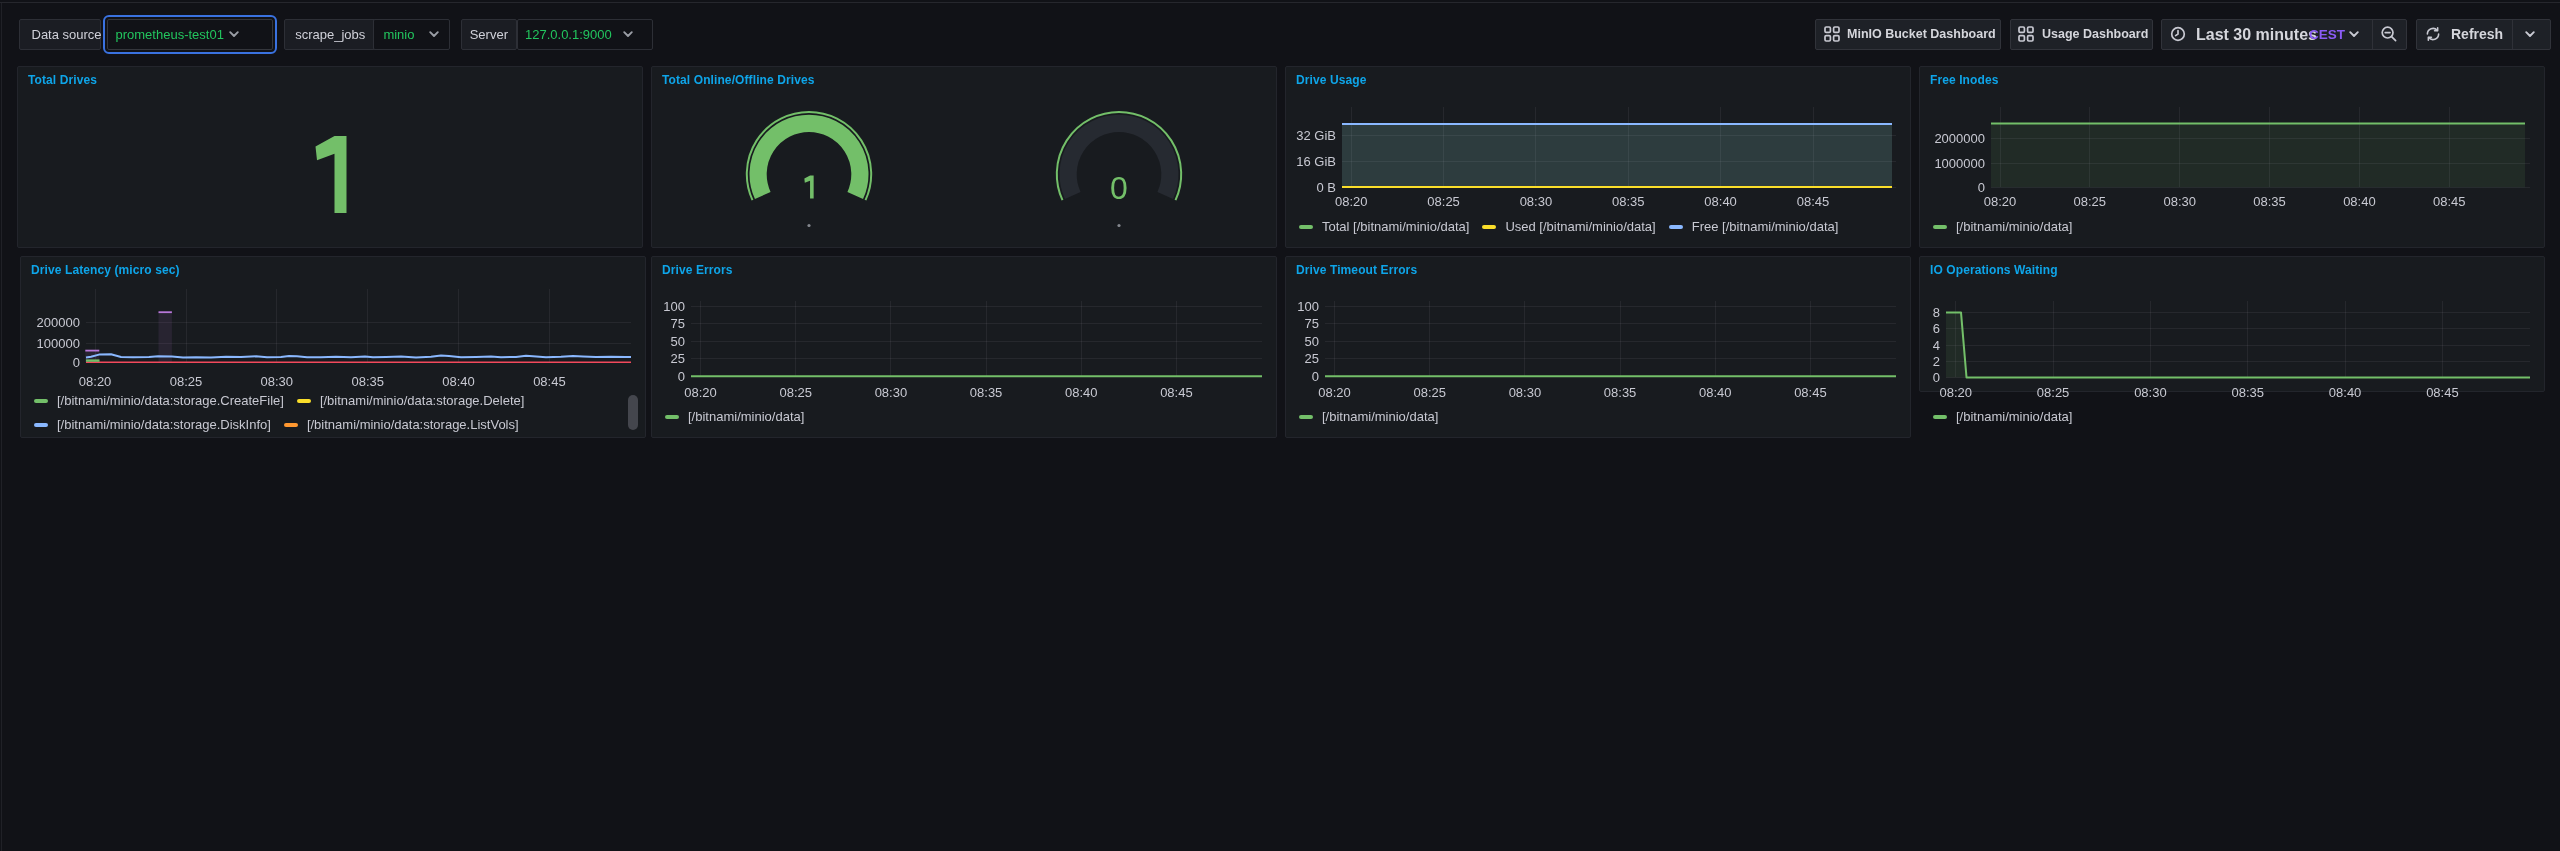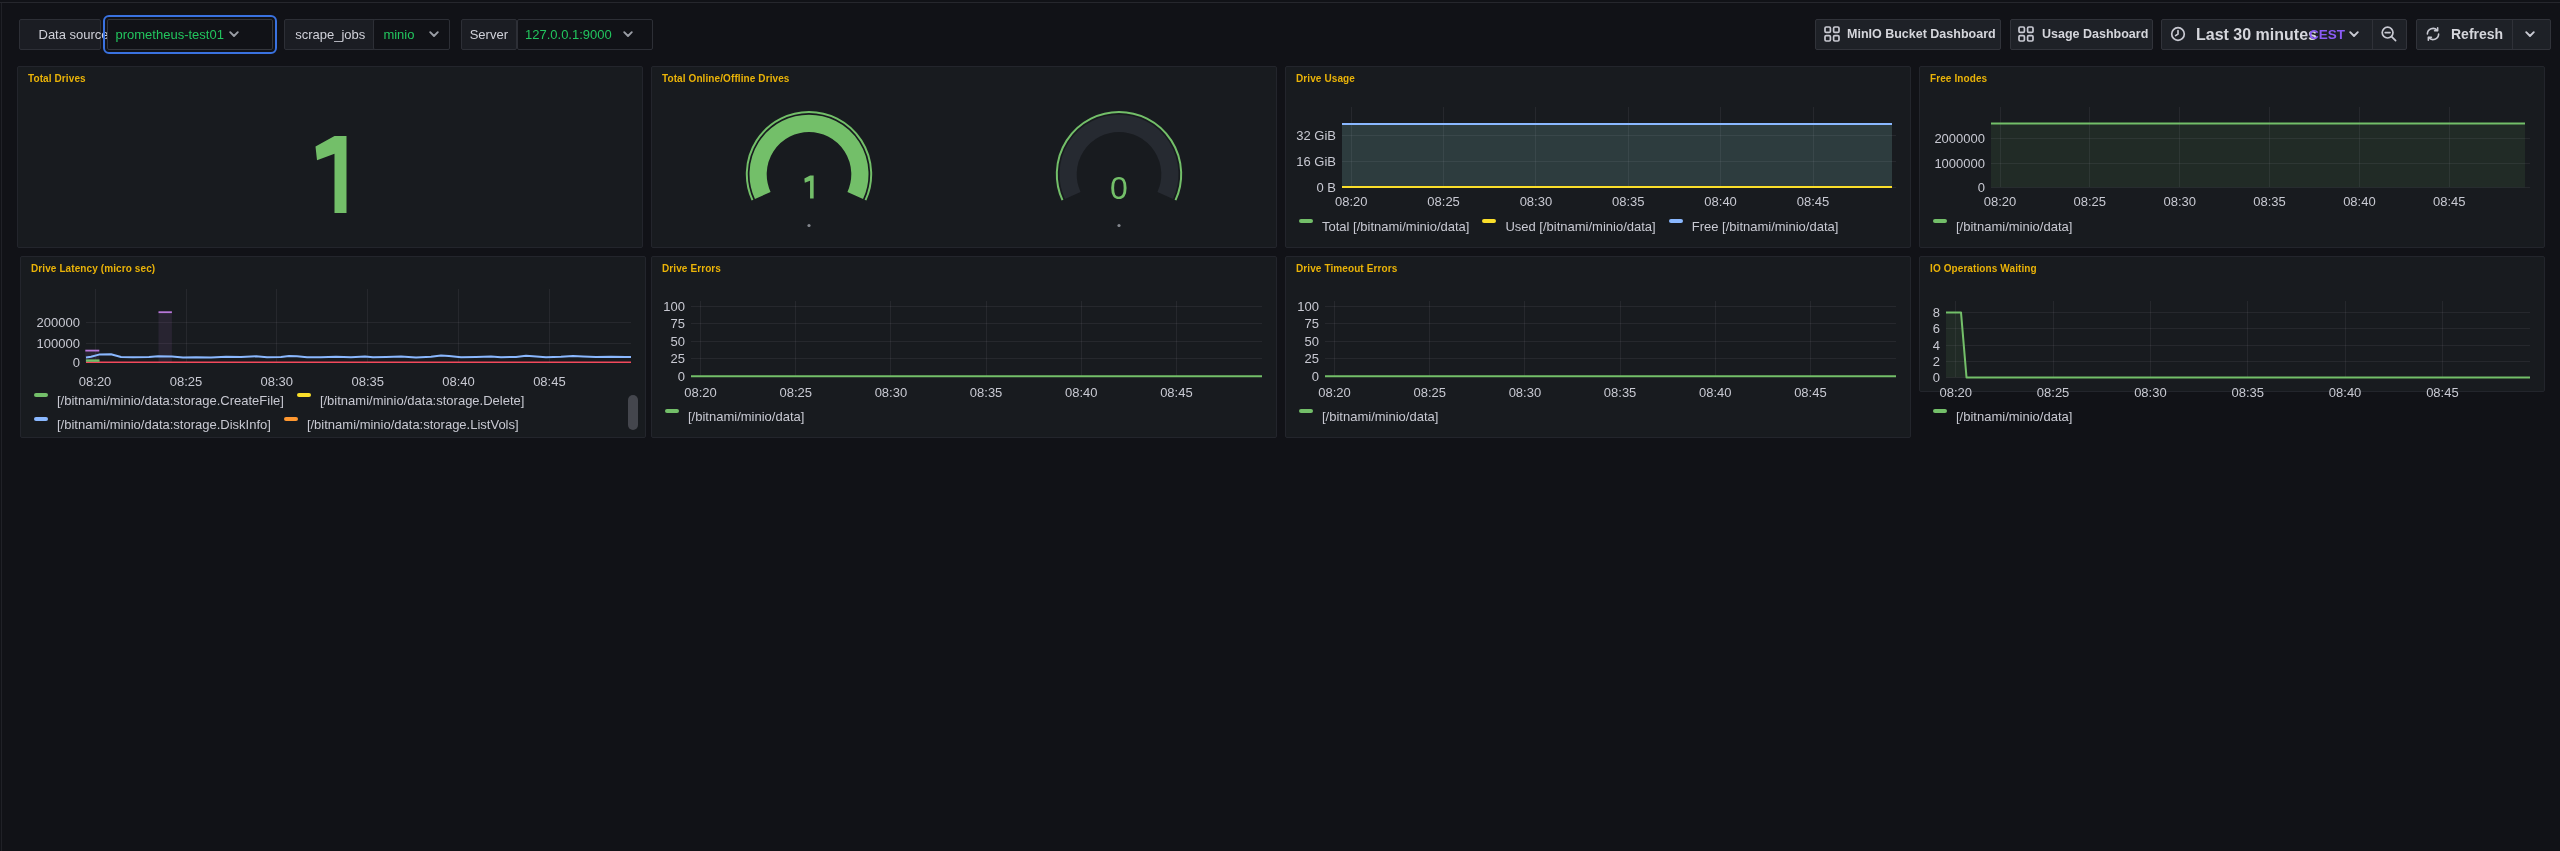--- a/index.html
+++ b/index.html
@@ -1,33 +1,33 @@
 <!DOCTYPE html>
 <html><head><meta charset="utf-8"><style>
 *{margin:0;padding:0;box-sizing:border-box}
 html,body{width:2560px;height:851px;background:#111217;overflow:hidden;font-family:"Liberation Sans",sans-serif;position:relative}
 .topline{position:absolute;left:0;top:2px;width:2560px;height:1px;background:#26272d}
 .leftline{position:absolute;left:1px;top:3px;width:1px;height:848px;background:#202127}
 .panel{position:absolute;background:#181b1f;border:1px solid #23252c;border-radius:2px}
-.ptitle{position:absolute;left:10px;top:6px;font-size:10px;font-weight:600;color:#eab308;letter-spacing:0.1px}
+.ptitle{position:absolute;left:10px;top:6px;font-size:12px;font-weight:600;color:#0ea5e9;letter-spacing:0.1px}
 .legend{position:absolute;display:flex;gap:13px;height:16px;line-height:16px;font-size:13px;color:#c8c9d2;white-space:nowrap}
-.li{display:inline-flex;gap:9px}
+.li{display:inline-flex;align-items:center;gap:9px}
 .dash{display:inline-block;width:14px;height:4px;border-radius:2px}
 .vlabel,.vselect,.tbtn{position:absolute;top:18.5px;height:31px;border:1px solid #2d2f36;border-radius:2px;line-height:29px;font-size:13px;white-space:nowrap}
 .vlabel{background:#1b1d23;color:#d0d1d9;font-weight:500}
 .vselect{background:#111217;color:#22c55e;font-weight:500}
 .vselect.focus{border-color:#34363c;outline:2px solid #3a72e0;outline-offset:2.5px;border-radius:2px}
 .tbtn{background:#1e2127;border-color:#31333a}
 .btxt{position:absolute;top:18.5px;height:31px;line-height:31px;font-size:13.5px;font-weight:700;color:#d5d6dc;text-align:left;white-space:nowrap}
 .vline{position:absolute;top:19.5px;height:29px;width:1px;background:#2f3138}
 </style></head>
 <body>
 <div class="topline"></div>
 <div class="leftline"></div>
-<div class="vlabel" style="left:18.5px;width:82.3px"><span style="margin-left:19px">Data source</span></div>
+<div class="vlabel" style="left:18.5px;width:82.3px"><span style="margin-left:12px">Data source</span></div>
 <div class="vselect focus" style="left:106.5px;width:166.5px"><span style="margin-left:8.0px">prometheus-test01</span></div>
 <svg style="position:absolute;left:226.5px;top:27px" width="14" height="14" viewBox="0 0 14 14">
     <path d="M3.2 5.2 L7 9.0 L10.8 5.2" fill="none" stroke="#9a9da5" stroke-width="1.9" stroke-linecap="round" stroke-linejoin="round"></path>
   </svg>
 <div class="vlabel" style="left:284.4px;width:105px"><span style="margin-left:9.800000000000011px">scrape_jobs</span></div>
 <div class="vselect" style="left:373px;width:76.5px"><span style="margin-left:9.399999999999977px">minio</span></div>
 <svg style="position:absolute;left:426.6px;top:27px" width="14" height="14" viewBox="0 0 14 14">
     <path d="M3.2 5.2 L7 9.0 L10.8 5.2" fill="none" stroke="#9a9da5" stroke-width="1.9" stroke-linecap="round" stroke-linejoin="round"></path>
   </svg>
 <div class="vlabel" style="left:461px;width:55.8px"><span style="margin-left:7.699999999999989px">Server</span></div>

